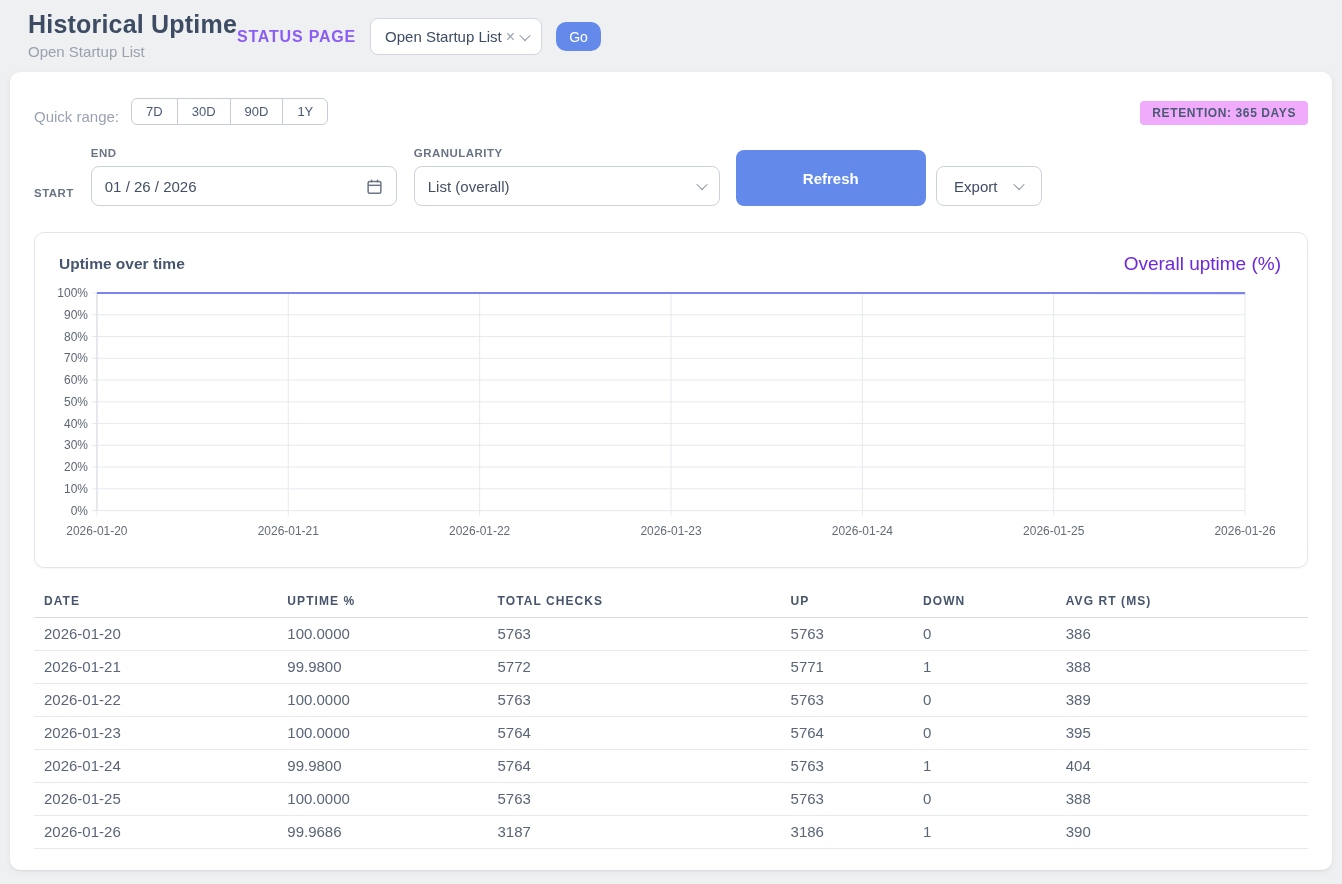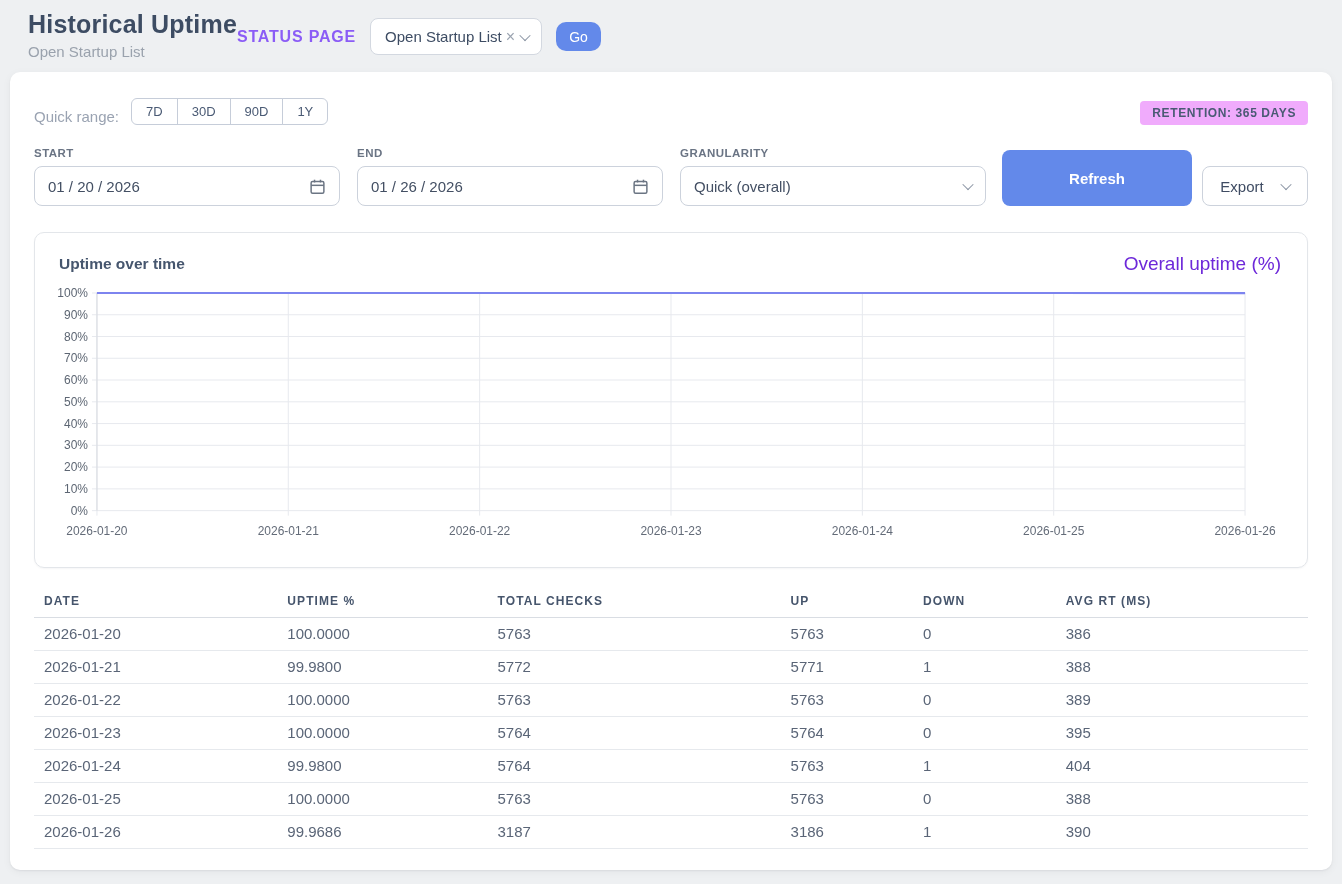--- a/index.html
+++ b/index.html
@@ -130,48 +130,39 @@
           <button class="range-btn">30D</button>
           <button class="range-btn">90D</button>
           <button class="range-btn">1Y</button>
         </div>
       <span class="retention-badge">RETENTION: 365 DAYS</span>
     </div>
 
     <div class="filters-row">
       <div class="field">
         <span class="field-label">START</span>
-        <div class="input-box">
-          <span class="grow">01 / 20 / 2026</span>
-          <svg width="17" height="17" viewBox="0 0 16 16">
-            <rect x="2" y="3.4" width="12" height="11" rx="1.4" fill="none" stroke="#6b7583" stroke-width="1.4"></rect>
-            <line x1="2" y1="6.9" x2="14" y2="6.9" stroke="#6b7583" stroke-width="1.4"></line>
-            <line x1="5.2" y1="1.6" x2="5.2" y2="4.2" stroke="#6b7583" stroke-width="1.4"></line>
-            <line x1="10.8" y1="1.6" x2="10.8" y2="4.2" stroke="#6b7583" stroke-width="1.4"></line>
-          </svg>
-        </div>
       </div>
       <div class="gap17"></div>
       <div class="field">
         <span class="field-label">END</span>
         <div class="input-box">
           <span class="grow">01 / 26 / 2026</span>
           <svg width="17" height="17" viewBox="0 0 16 16">
             <rect x="2" y="3.4" width="12" height="11" rx="1.4" fill="none" stroke="#6b7583" stroke-width="1.4"></rect>
             <line x1="2" y1="6.9" x2="14" y2="6.9" stroke="#6b7583" stroke-width="1.4"></line>
             <line x1="5.2" y1="1.6" x2="5.2" y2="4.2" stroke="#6b7583" stroke-width="1.4"></line>
             <line x1="10.8" y1="1.6" x2="10.8" y2="4.2" stroke="#6b7583" stroke-width="1.4"></line>
           </svg>
         </div>
       </div>
       <div class="gap17"></div>
       <div class="field">
         <span class="field-label">GRANULARITY</span>
         <div class="input-box">
-          <span class="grow">Quick (overall)</span>
+          <span class="grow">List (overall)</span>
           <span class="chev"></span>
         </div>
       </div>
       <div class="gap16"></div>
       <button class="btn-blue refresh-btn">Refresh</button>
       <div class="gap10"></div>
       <button class="export-btn">
         <span>Export</span>
         <span class="chev"></span>
       </button>

